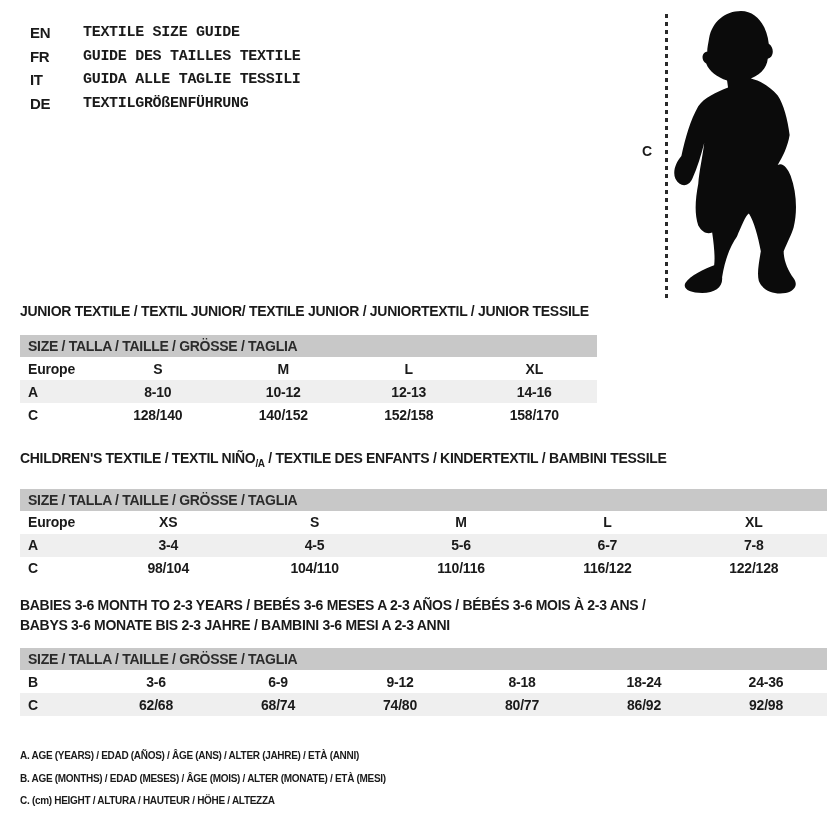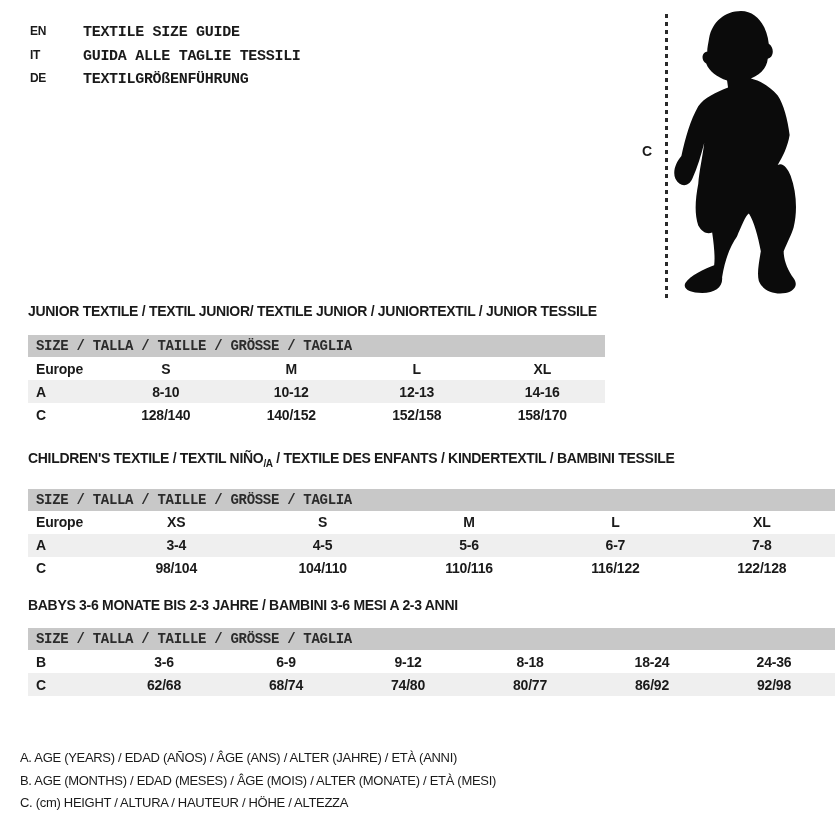--- a/index.html
+++ b/index.html
@@ -10,72 +10,76 @@
     background: #ffffff;
     font-family: "Liberation Sans", sans-serif;
     color: #1a1a1a;
     overflow: hidden;
   }
 
   
   .lang-block { position: absolute; left: 30px; top: 24px; }
   .lang-row { display: flex; height: 23.5px; align-items: flex-start; }
   .lang-code {
-    width: 53px; font-weight: 700; font-size: 12px; letter-spacing: -0.3px;
+    width: 53px; font-weight: 700; font-size: 15px; letter-spacing: -0.3px;
   }
   .lang-title { font-weight: 700; font-size: 15px; letter-spacing: -0.3px; font-family: Liberation Mono, monospace; }
 
   
   .figure { position: absolute; left: 630px; top: 0; width: 210px; height: 310px; }
   .dotted-line {
     position: absolute; left: 35px; top: 14px; width: 3px; height: 284px;
     background: repeating-linear-gradient(to bottom, #2a2a2a 0 4px, transparent 4px 8px);
   }
   .height-label {
     position: absolute; left: 12px; top: 143px;
     font-weight: 700; font-size: 14px;
   }
   .silhouette { position: absolute; left: 40px; top: 8px; width: 132px; height: 290px; }
 
   
-  .size-section { position: absolute; left: 28px; }
+  .size-section { position: absolute; left: 20px; }
   .sec-junior   { top: 301px; width: 577px; }
   .sec-children { top: 448px; width: 807px; }
   .sec-babies   { top: 595px; width: 807px; }
 
   .tbl-title { font-weight: 700; font-size: 14px; letter-spacing: -0.3px; line-height: 20px; }
   .tbl-title .sub { font-size: 10px; vertical-align: sub; }
   .sec-junior   .tbl-title { margin-bottom: 14px; }
   .sec-children .tbl-title { margin-bottom: 15px; }
   .sec-babies   .tbl-title { margin-bottom: 13px; }
 
   .hdr-bar {
     height: 22px; background: #c8c8c8;
     font-weight: 700; font-size: 14px; letter-spacing: -0.3px;
-    color: #2b2b2b; line-height: 22px; padding-left: 8px; font-family: Liberation Mono, monospace;
+    color: #2b2b2b; line-height: 22px; padding-left: 8px;
   }
   .trow { display: grid; height: 23px; align-items: center; }
   .trow.shade { background: #efefef; }
   .tlabel { font-weight: 700; font-size: 14px; letter-spacing: -0.2px; padding-left: 8px; }
   .tcell  { font-weight: 700; font-size: 14px; letter-spacing: -0.2px; text-align: center; }
 
   
   .notes { position: absolute; left: 20px; top: 750px; }
   .note-line {
-    font-weight: 400; font-size: 13px; letter-spacing: -0.3px;
+    font-weight: 700; font-size: 10px; letter-spacing: -0.3px;
     height: 22.5px;
   }
 </style>
 </head>
 <body>
 
 <div class="lang-block">
     <div class="lang-row">
       <div class="lang-code">EN</div>
       <div class="lang-title">TEXTILE SIZE GUIDE</div>
+    </div>
+    <div class="lang-row">
+      <div class="lang-code">FR</div>
+      <div class="lang-title">GUIDE DES TAILLES TEXTILE</div>
     </div>
     <div class="lang-row">
       <div class="lang-code">IT</div>
       <div class="lang-title">GUIDA ALLE TAGLIE TESSILI</div>
     </div>
     <div class="lang-row">
       <div class="lang-code">DE</div>
       <div class="lang-title">TEXTILGRÖßENFÜHRUNG</div>
     </div>
   </div>
@@ -181,20 +185,21 @@
         <div class="tcell">104/110</div>
         <div class="tcell">110/116</div>
         <div class="tcell">116/122</div>
         <div class="tcell">122/128</div>
       </div>
     </div>
 </div>
 
 <div class="size-section sec-babies">
   <div class="tbl-title">
+      <div class="title-line"><span>BABIES 3-6 MONTH TO 2-3 YEARS / BEBÉS 3-6 MESES A 2-3 AÑOS / BÉBÉS 3-6 MOIS À 2-3 ANS /</span></div>
       <div class="title-line"><span>BABYS 3-6 MONATE BIS 2-3 JAHRE / BAMBINI 3-6 MESI A 2-3 ANNI</span></div>
     </div>
   <div class="hdr-bar">SIZE / TALLA / TAILLE / GRÖSSE / TAGLIA</div>
   <div class="tbl-rows">
       <div class="trow" style="grid-template-columns: 75px repeat(6, 1fr);">
         <div class="tlabel">B</div>
         <div class="tcell">3-6</div>
         <div class="tcell">6-9</div>
         <div class="tcell">9-12</div>
         <div class="tcell">8-18</div>

